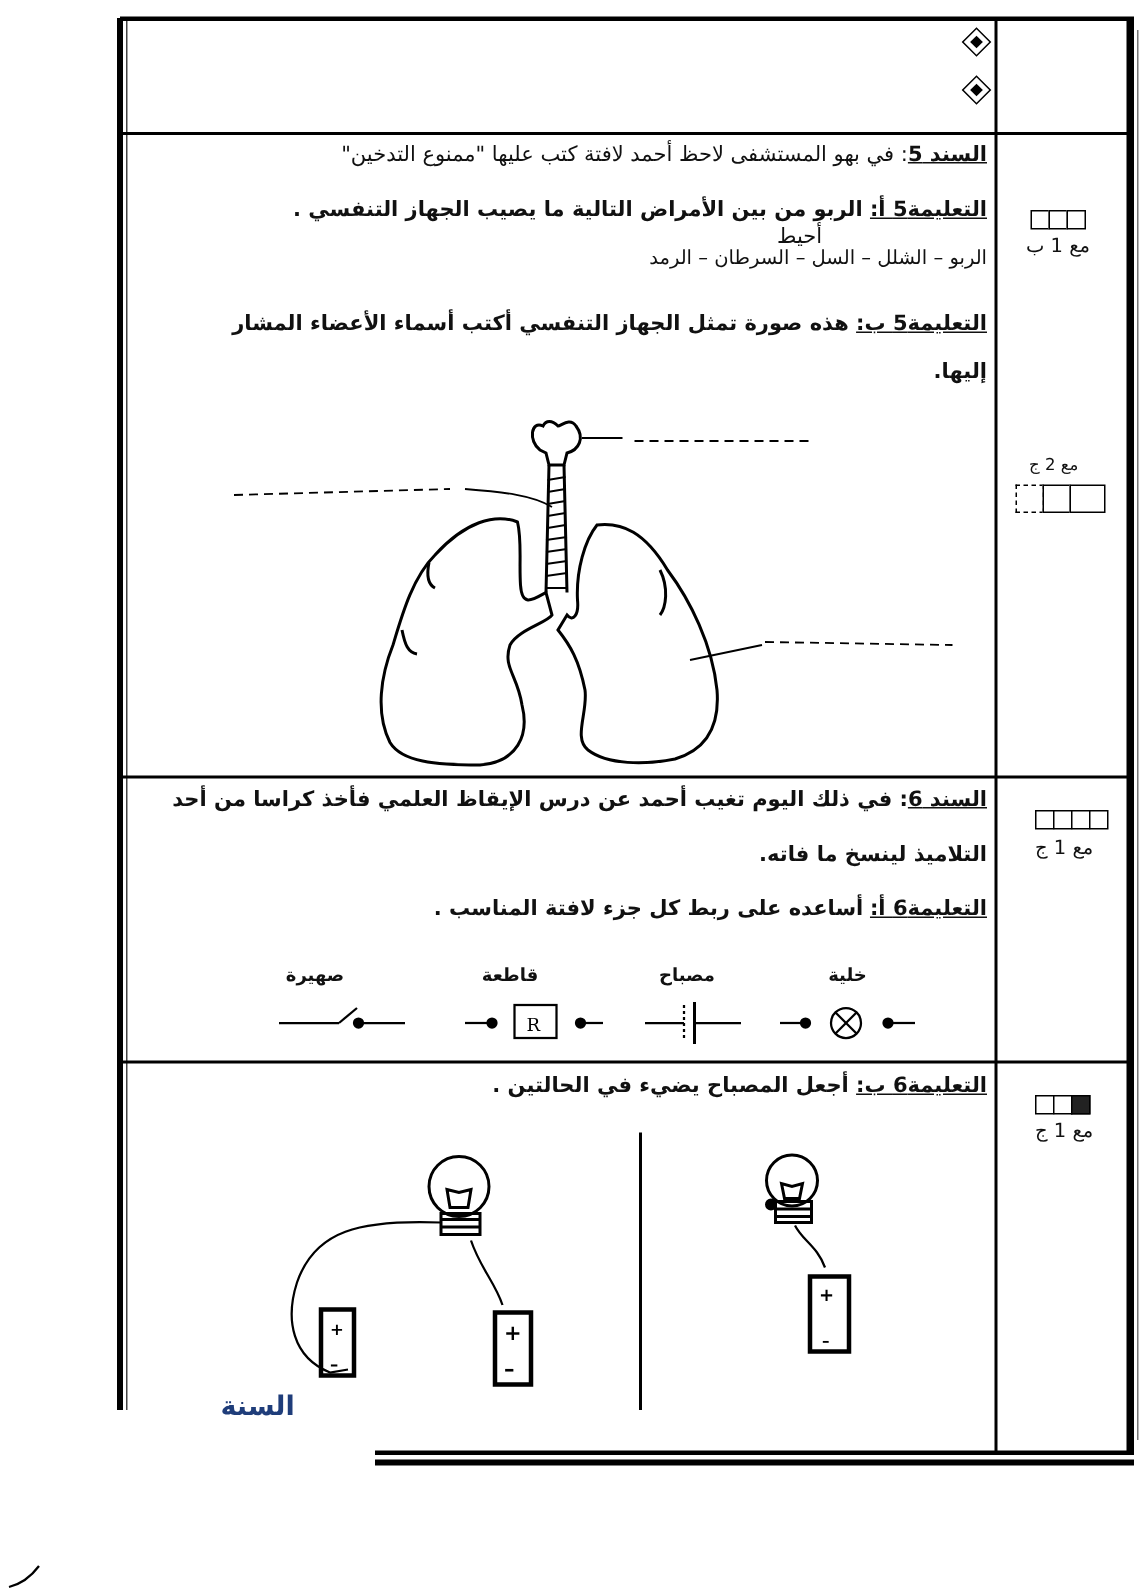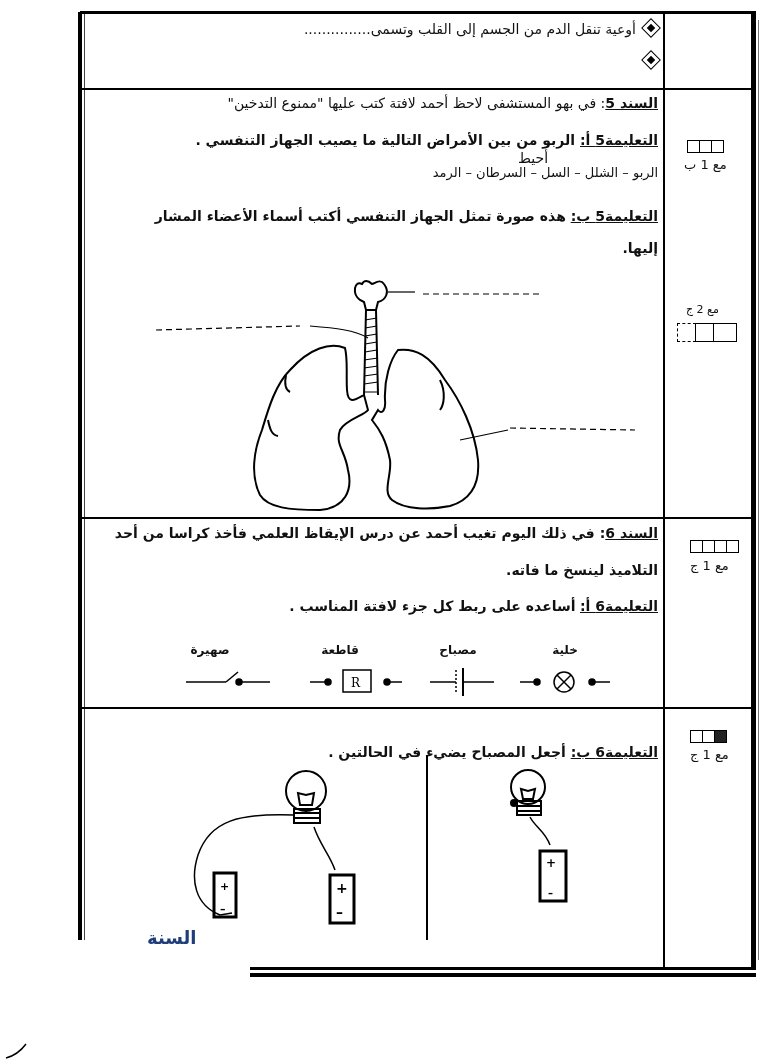--- a/index.html
+++ b/index.html
@@ -39,21 +39,21 @@
 <div class="abs frame-right-thin"></div>
 <div class="abs col-divider"></div>
 <div class="abs bottom-line-1"></div>
 <div class="abs bottom-line-2"></div>
 
 <div class="abs hline" style="top:88px;"></div>
 <div class="abs hline" style="top:517px;"></div>
 <div class="abs hline" style="top:707px;"></div>
 
 <div class="line rtl" style="top:20px;">
-  <span class="diamond"></span><span>أوعية تنقل الدم من الجسم إلى القلب وتسمى...............</span>
+  <span class="diamond"></span>
 </div>
 <div class="line rtl" style="top:52px;">
   <span class="diamond"></span>
 </div>
 
 <div class="line rtl" style="top:95px;">
   <span class="u">السند 5</span><span>: في بهو المستشفى لاحظ أحمد لافتة كتب عليها "ممنوع التدخين"</span>
 </div>
 <div class="line rtl bold" style="top:132px;">
   <span class="u">التعليمة5 أ:</span>
@@ -158,21 +158,21 @@
 </svg>
 
 <div class="mark-box" style="left:691px; top:540px;">
     <span></span>
     <span></span>
     <span></span>
     <span></span>
   </div>
 <div class="mark-label" style="left:690px; top:558px;">مع 1 ج</div>
 
-<div class="line rtl bold" style="top:744px;">
+<div class="line rtl bold" style="top:716px;">
   <span class="u">التعليمة6 ب:</span>
   <span>أجعل المصباح يضيء في الحالتين .</span>
 </div>
 <div class="mark-box" style="left:691px; top:730px;">
     <span></span>
     <span></span>
     <span class="filled"></span>
   </div>
 <div class="mark-label" style="left:690px; top:747px;">مع 1 ج</div>
 

